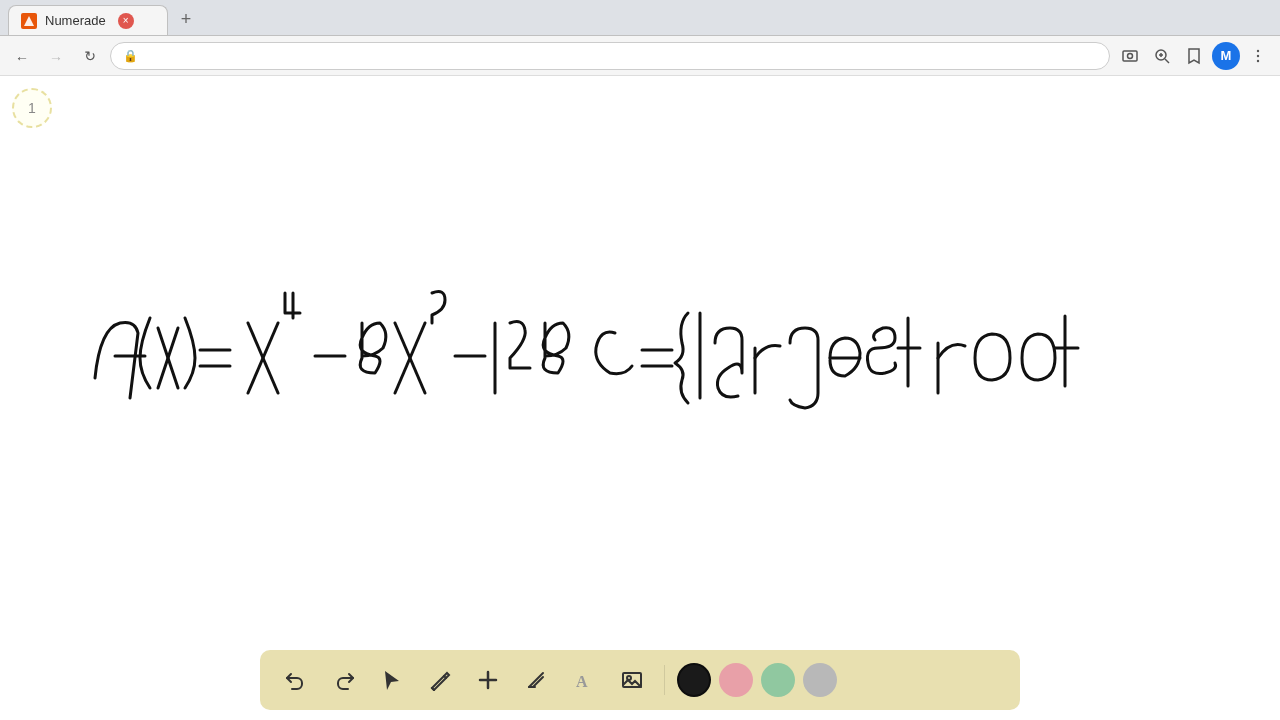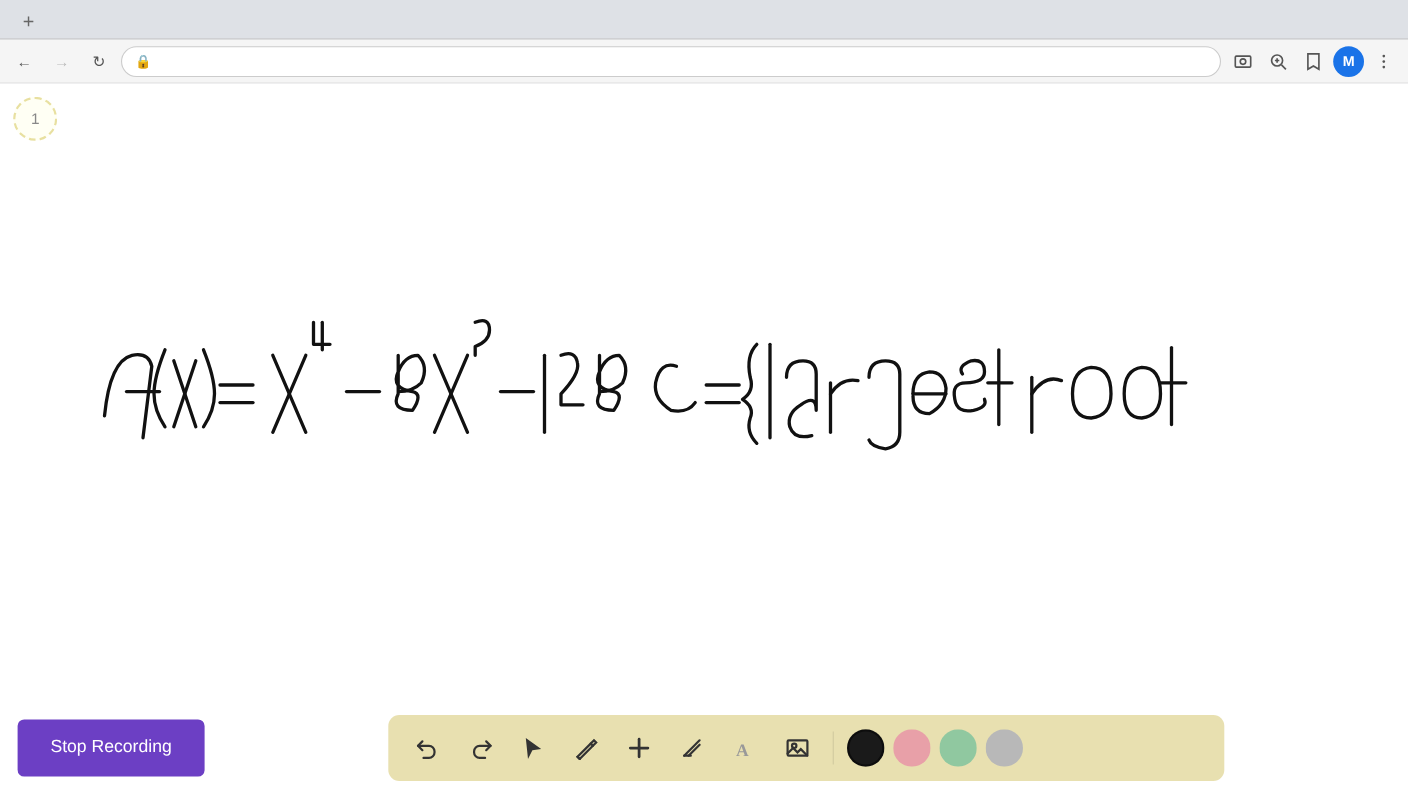--- a/index.html
+++ b/index.html
@@ -280,20 +280,30 @@
       height: 100%;
       pointer-events: none;
     }
   </style>
 </head>
 <body>
 
 <div class="browser-frame">
 
   <div class="tab-bar">
+    <div class="tab">
+      <div class="tab-favicon">
+
+        <svg width="14" height="14" viewBox="0 0 14 14">
+          <polygon points="2,12 7,2 12,12" fill="white" opacity="0.9"></polygon>
+        </svg>
+      </div>
+      <span>Numerade</span>
+      <div class="tab-close">×</div>
+    </div>
     <div class="new-tab-btn">+</div>
   </div>
 
   <div class="nav-bar">
     <button class="nav-btn">←</button>
     <button class="nav-btn disabled">→</button>
     <button class="nav-btn">↻</button>
 
     <div class="address-bar">
       <span class="address-lock">🔒</span>
@@ -409,21 +419,20 @@
 
           <path d="M1022 250 Q1022 228 1038 226 Q1055 226 1055 250 Q1055 270 1038 272 Q1022 272 1022 250"></path>
 
           <path d="M1065 208 L1065 278"></path>
           <path d="M1055 240 L1078 240"></path>
         </g>
       </svg>
 
       <div class="bottom-bar">
 
-        <button class="stop-recording-btn" style="background: rgb(108, 63, 196);">Stop Recording</button>
 
         <div class="toolbar">
 
           <button class="toolbar-btn" title="Undo">
             <svg width="24" height="24" viewBox="0 0 24 24" fill="none" stroke="#333" stroke-width="2" stroke-linecap="round">
               <path d="M3 10h10a5 5 0 0 1 5 5v1a5 5 0 0 1-5 5H8"></path>
               <path d="M3 10l4-4M3 10l4 4"></path>
             </svg>
           </button>
 

